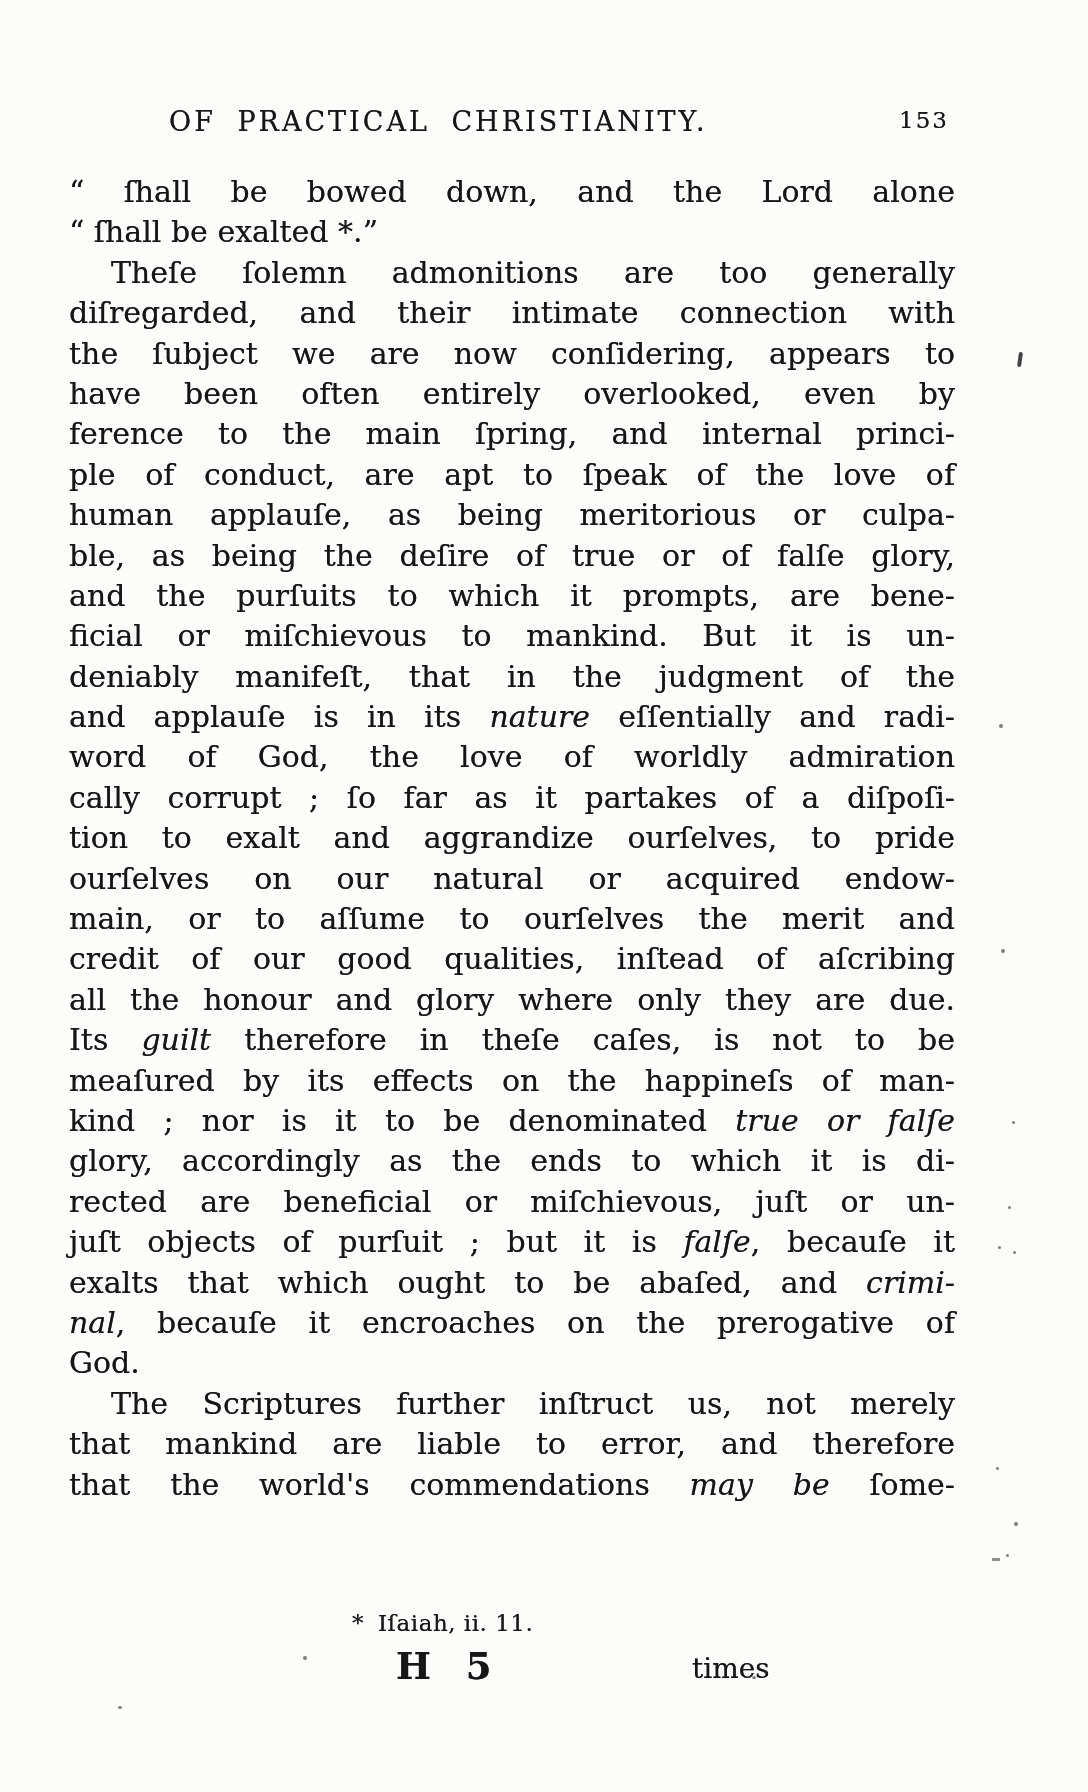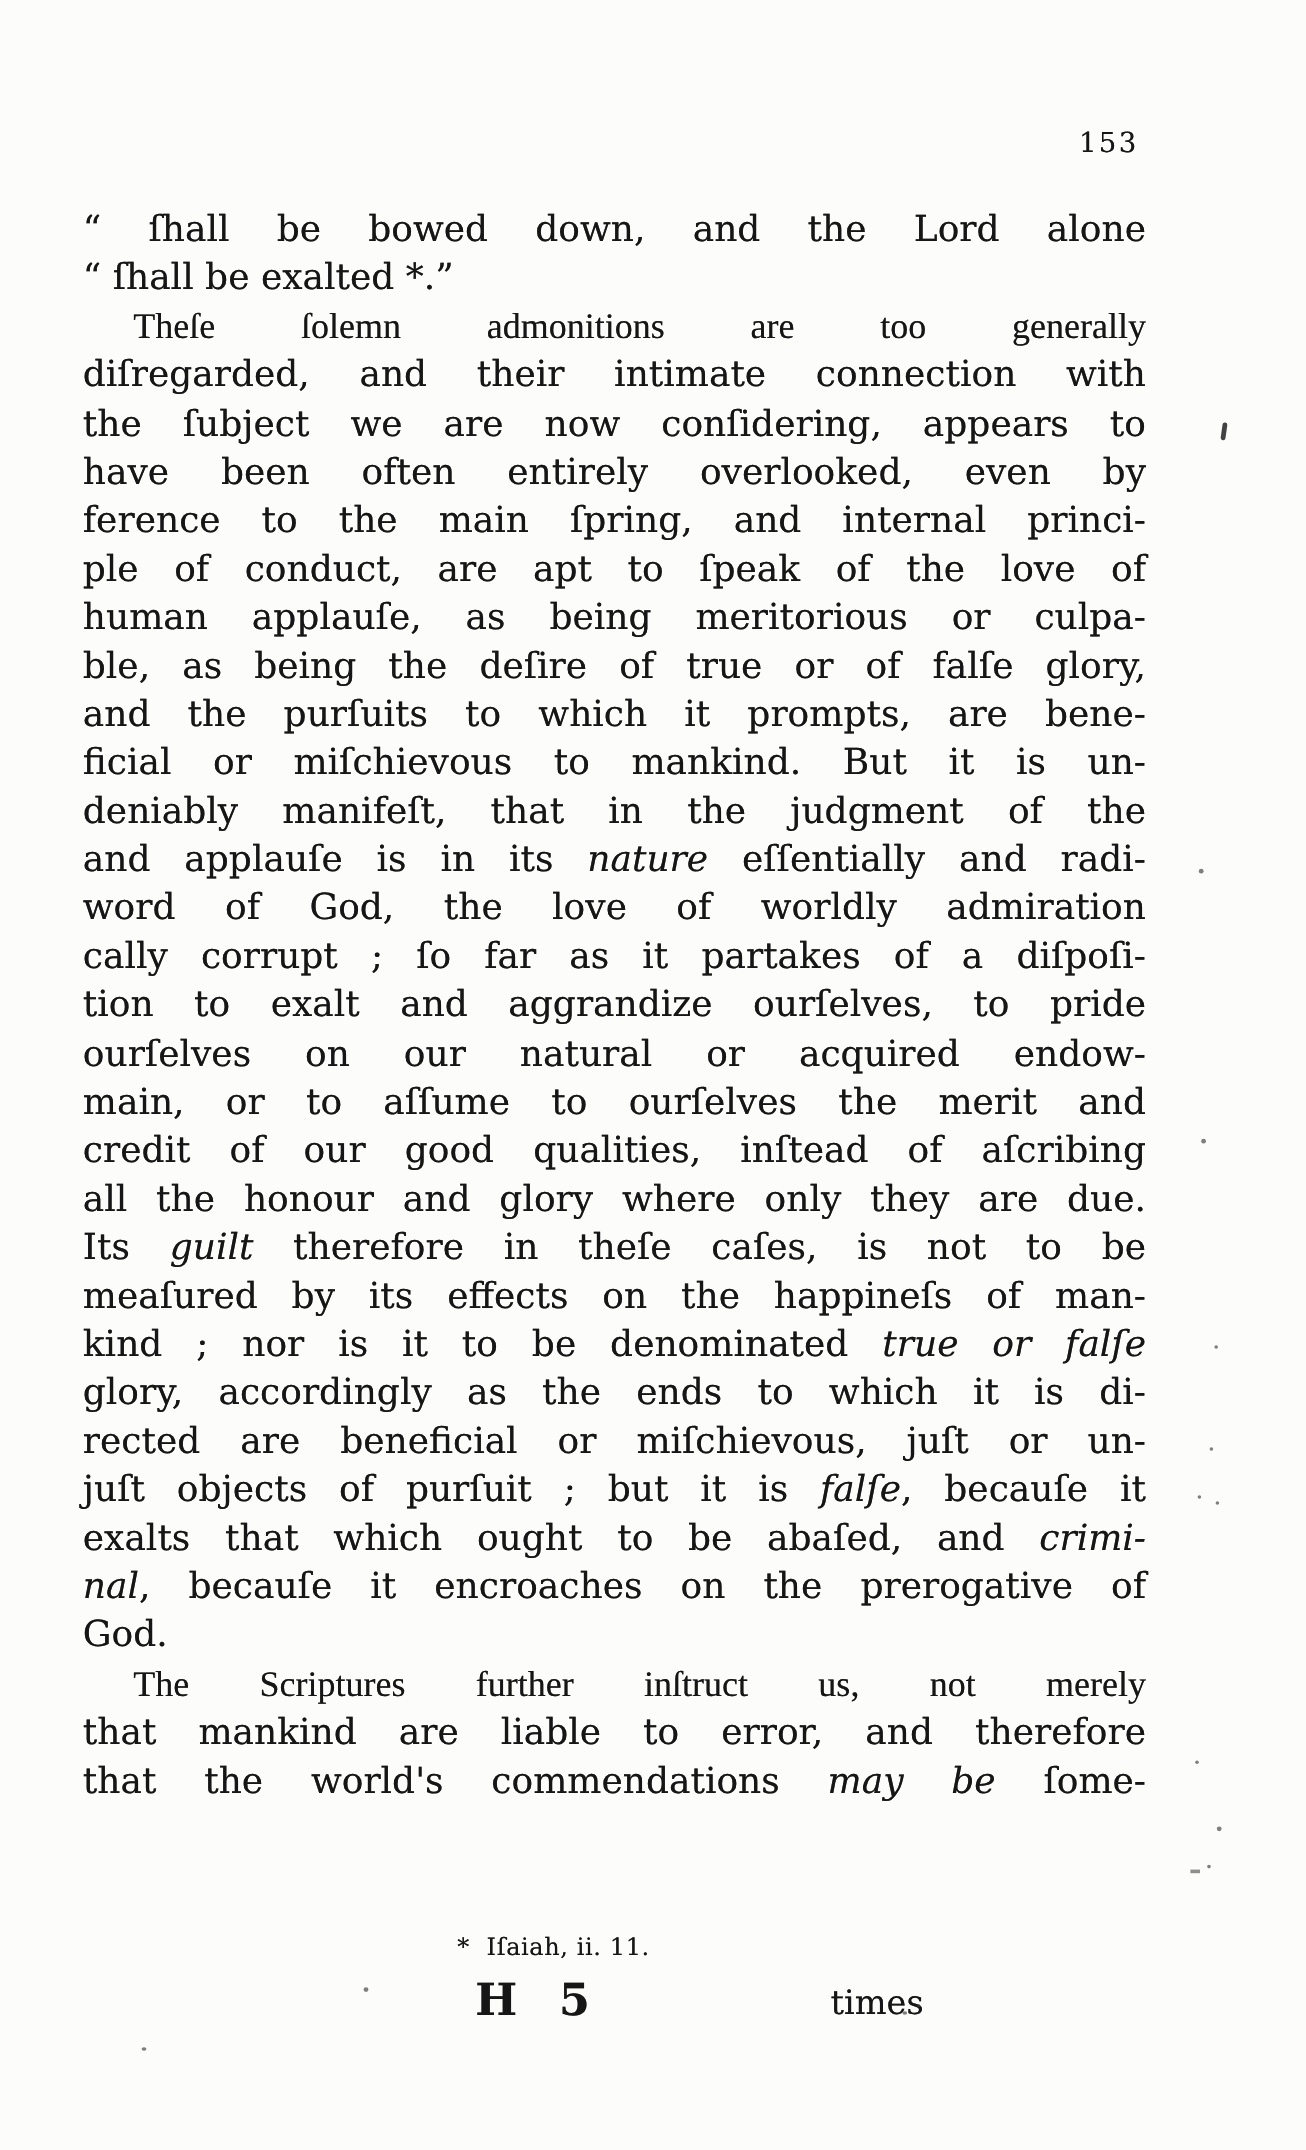--- a/index.html
+++ b/index.html
@@ -44,30 +44,28 @@
     text-align-last:justify;
     white-space:nowrap;
     overflow:visible;
     margin-left:24px;
   }
   .line.last{
     text-align-last:left;
   }
   .line.indent{
     text-indent:42px;
-    font-family:Liberation Serif, serif;
   }
   .line i{font-style:italic;}
   .footnote{
     position:absolute;
     left:352px; top:1610px;
-    font-size:20px;
+    font-size:23px;
     letter-spacing:0.5px;
     white-space:nowrap;
-    margin-left:29px;
   }
   .footnote .marker{margin-right:14px;}
   .signature{
     position:absolute;
     left:396px; top:1644px;
     font-size:37px;
     font-weight:bold;
     word-spacing:20px;
     letter-spacing:1px;
     text-align:center;
@@ -97,20 +95,21 @@
     background:#444;
     opacity:0.6;
   }
 </style>
 </head>
 <body>
 
 <div class="page">
 
   <div class="header">
+    <span class="title">OF PRACTICAL CHRISTIANITY.</span>
     <span class="pagenum">153</span>
   </div>
 
   <div class="text-column" id="lines">
       <div class="line"><span>“ ſhall be bowed down, and the Lord alone</span></div>
       <div class="line last"><span>“ ſhall be exalted *.”</span></div>
       <div class="line indent"><span>Theſe ſolemn admonitions are too generally</span></div>
       <div class="line"><span>diſregarded, and their intimate connection with</span></div>
       <div class="line"><span>the ſubject we are now conſidering, appears to</span></div>
       <div class="line"><span>have been often entirely overlooked, even by</span></div>

